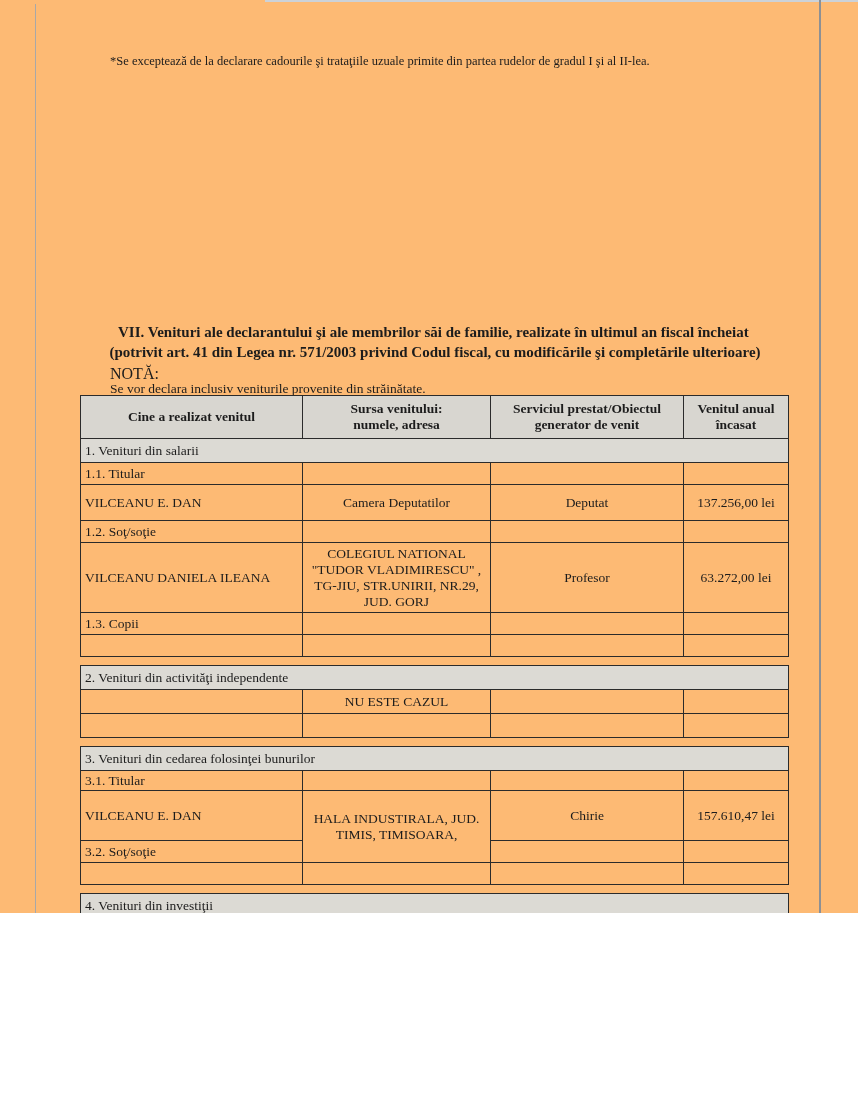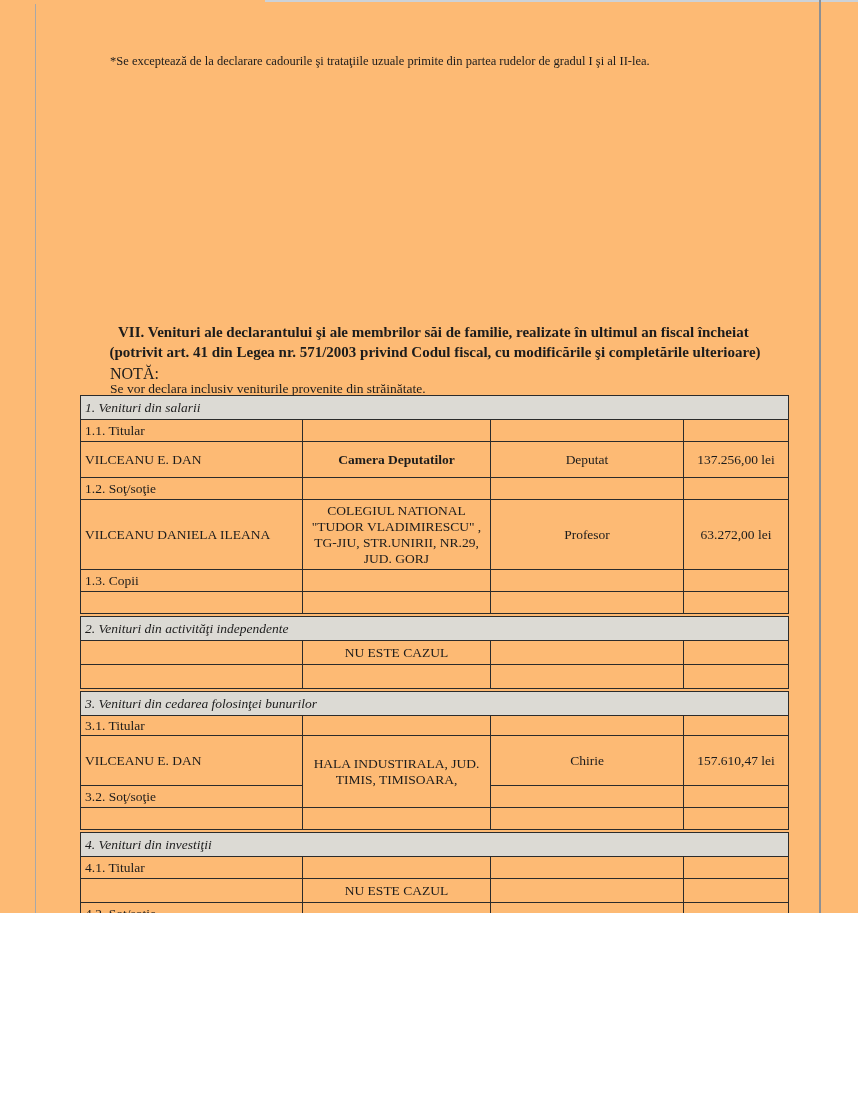--- a/index.html
+++ b/index.html
@@ -30,44 +30,43 @@
   .vii-title .line2 { display: block; text-align: center; }
   .nota-label { position: absolute; left: 110px; top: 349px; font-size: 16px; }
   .nota-text  { position: absolute; left: 110px; top: 367px; font-size: 13.5px; }
 
   .table-area { position: absolute; left: 80px; top: 395px; width: 708px; }
   table.tbl {
     width: 708px;
     border-collapse: collapse;
     table-layout: fixed;
   }
-  table.tbl + table.tbl { margin-top: 2px; }
+  table.tbl + table.tbl { margin-top: 8px; }
   table.tbl td {
     border: 1px solid #2b2b2b;
     font-size: 13.5px;
     padding: 1px 4px;
     vertical-align: middle;
     overflow: hidden;
   }
   tr.hdr td {
     background: #d8d6d0;
     font-weight: bold;
     text-align: center;
     white-space: pre-line;
     height: 40px;
     line-height: 16px;
   }
   tr.sec td {
     background: #dcdad4;
-    font-style: italic;
     height: 21px;
   }
   td.lbl { text-align: left; }
   td.ctr { text-align: center; white-space: pre-line; line-height: 16px; }
-  td.vtop { vertical-align: top; padding-top: 3px; font-weight: bold; }
+  td.vtop { vertical-align: top; padding-top: 3px; }
   td.merge2 { vertical-align: top; padding-top: 8px; }
   tr.r20 { height: 20px; } tr.r22 { height: 22px; } tr.r24 { height: 24px; }
   tr.r36 { height: 36px; } tr.r50 { height: 50px; } tr.r70 { height: 70px; }
 
   .page-num {
     position: absolute; left: 0; top: 1046px; width: 858px;
     text-align: center; font-size: 11.5px; color: #565656;
   }
 </style>
 </head>
@@ -92,20 +91,29 @@
   <div class="table-area">
 
     <table class="tbl">
       <colgroup>
           <col style="width:222px">
           <col style="width:188px">
           <col style="width:193px">
           <col style="width:105px">
         </colgroup>
       <tbody>
+          <tr class="hdr">
+        <td>Cine a realizat venitul</td>
+        <td>Sursa venitului:
+numele, adresa</td>
+        <td>Serviciul prestat/Obiectul
+generator de venit</td>
+        <td>Venitul anual
+încasat</td>
+      </tr>
       <tr class="sec">
         <td colspan="4">1. Venituri din salarii</td>
       </tr>
       <tr class="r22">
         <td class="lbl">1.1. Titular</td>
         <td class="ctr"></td>
         <td class="ctr"></td>
         <td class="ctr"></td>
       </tr>
       <tr class="r36">

